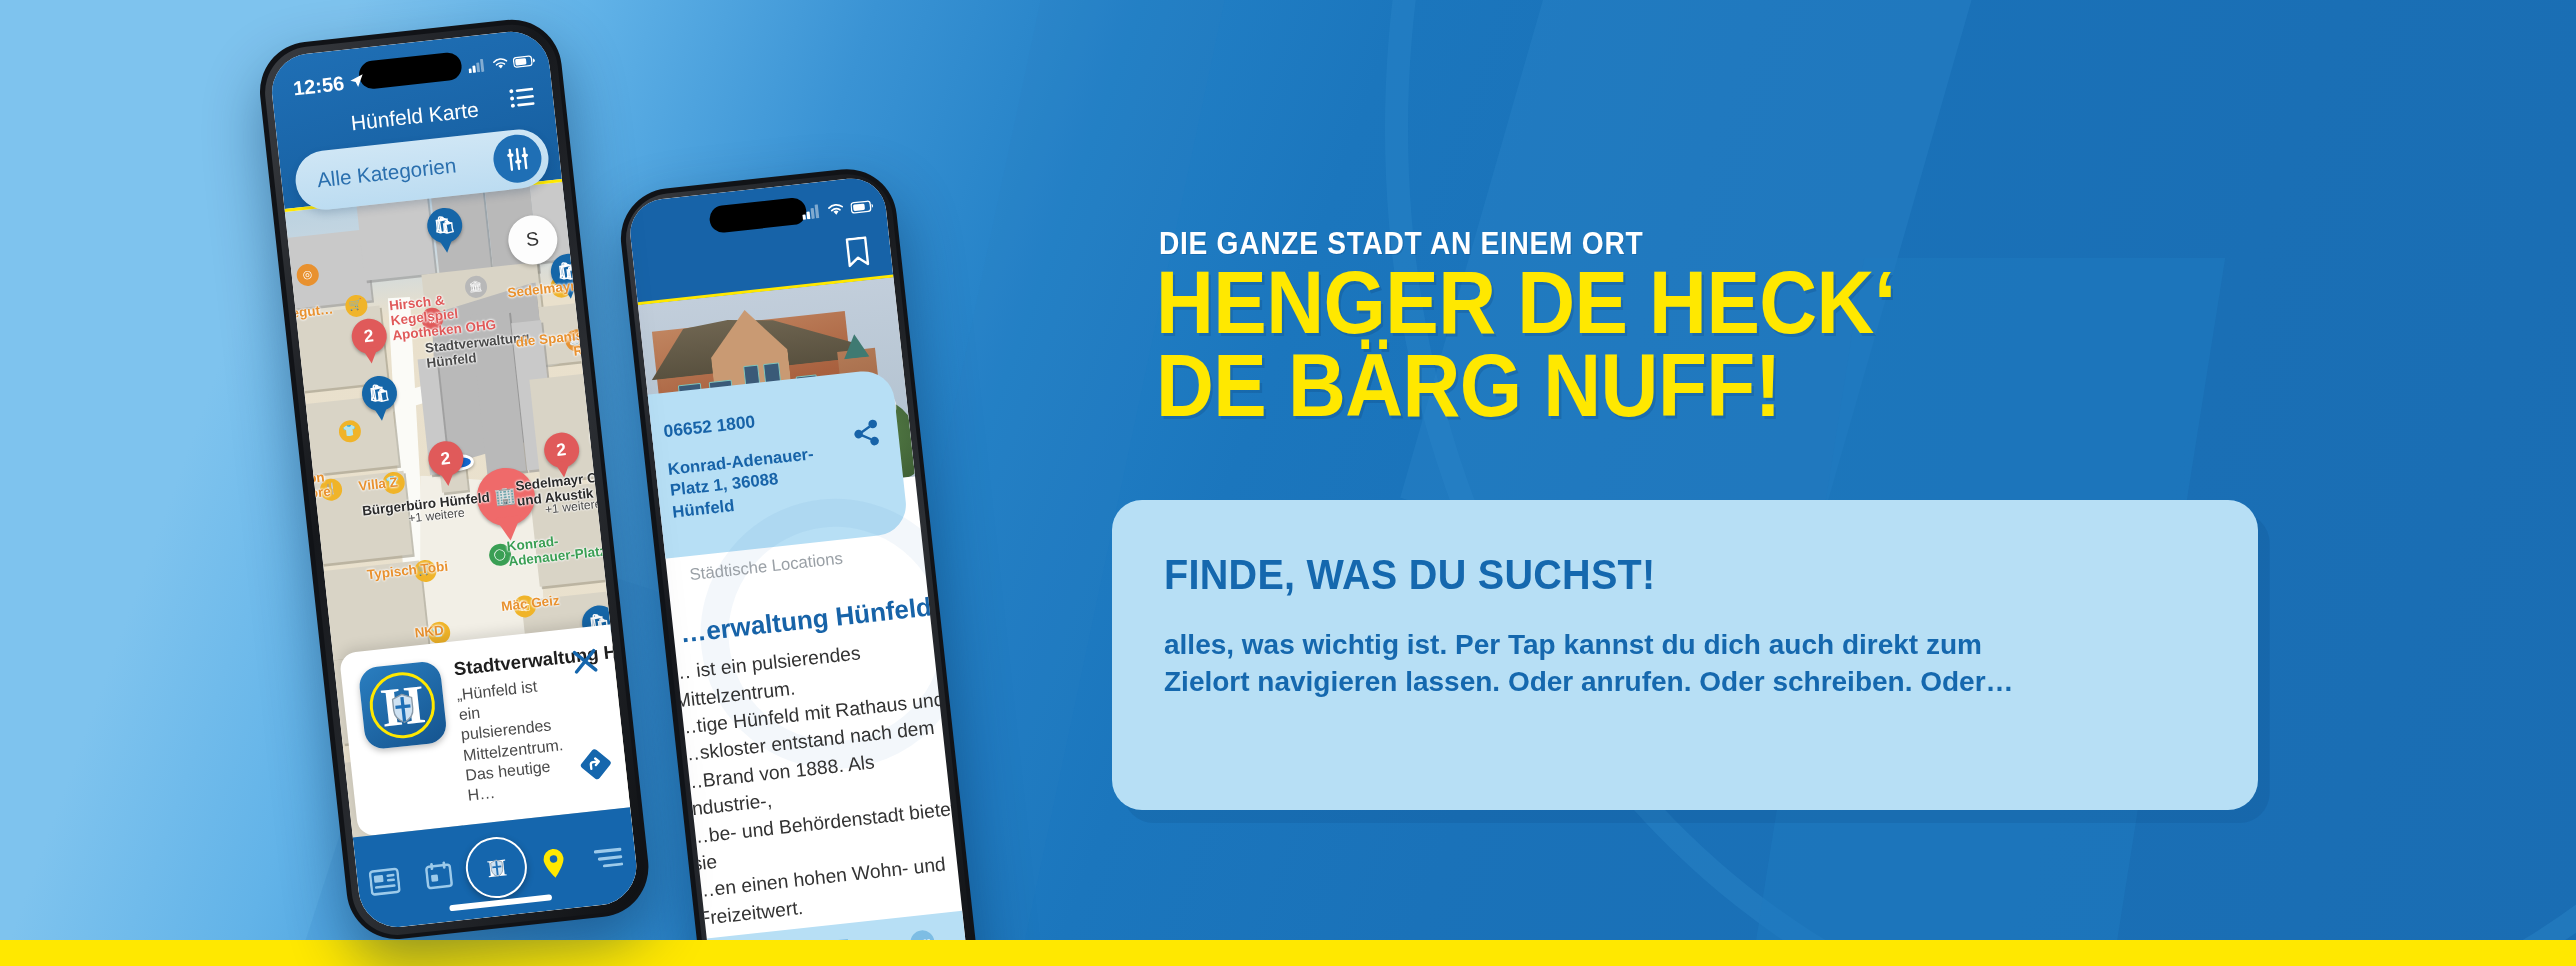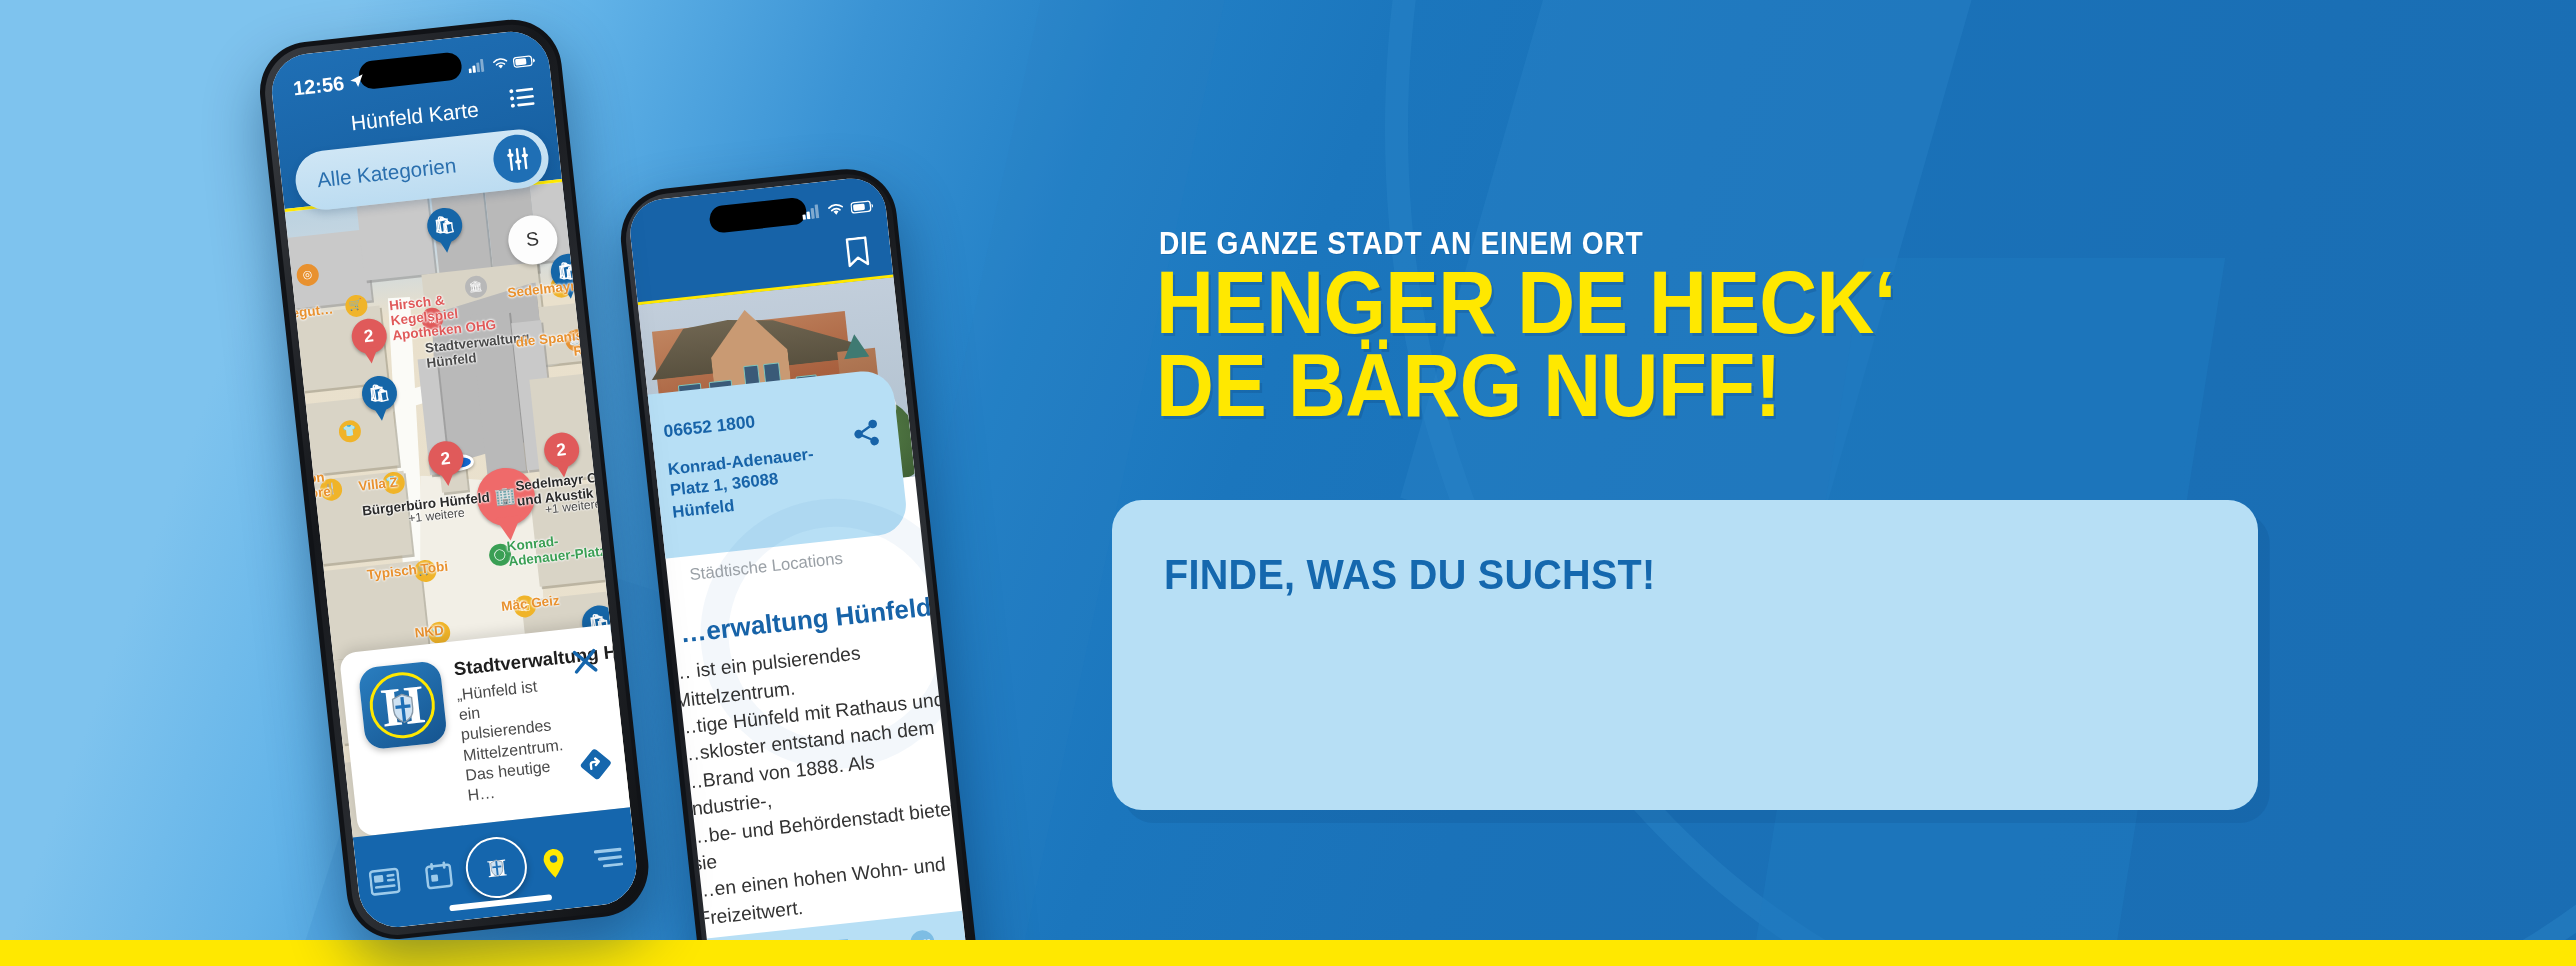--- a/index.html
+++ b/index.html
@@ -762,19 +762,21 @@
   <div class="eyebrow">DIE GANZE STADT AN EINEM ORT</div>
 
   <div class="headline">
     <span class="l1">HENGER DE HECK‘</span>
     <span class="l2">DE BÄRG NUFF!</span>
   </div>
 
   <div class="info-card">
     <div class="info-title">FINDE, WAS DU SUCHST!</div>
     <div class="info-body">
+      <span>alles, was wichtig ist. Per Tap kannst du dich auch direkt zum</span>
+      <span>Zielort navigieren lassen. Oder anrufen. Oder schreiben. Oder…</span>
     </div>
   </div>
 
   <div class="yellow-bar"></div>
 
 </div>
 
 
 </body></html>

